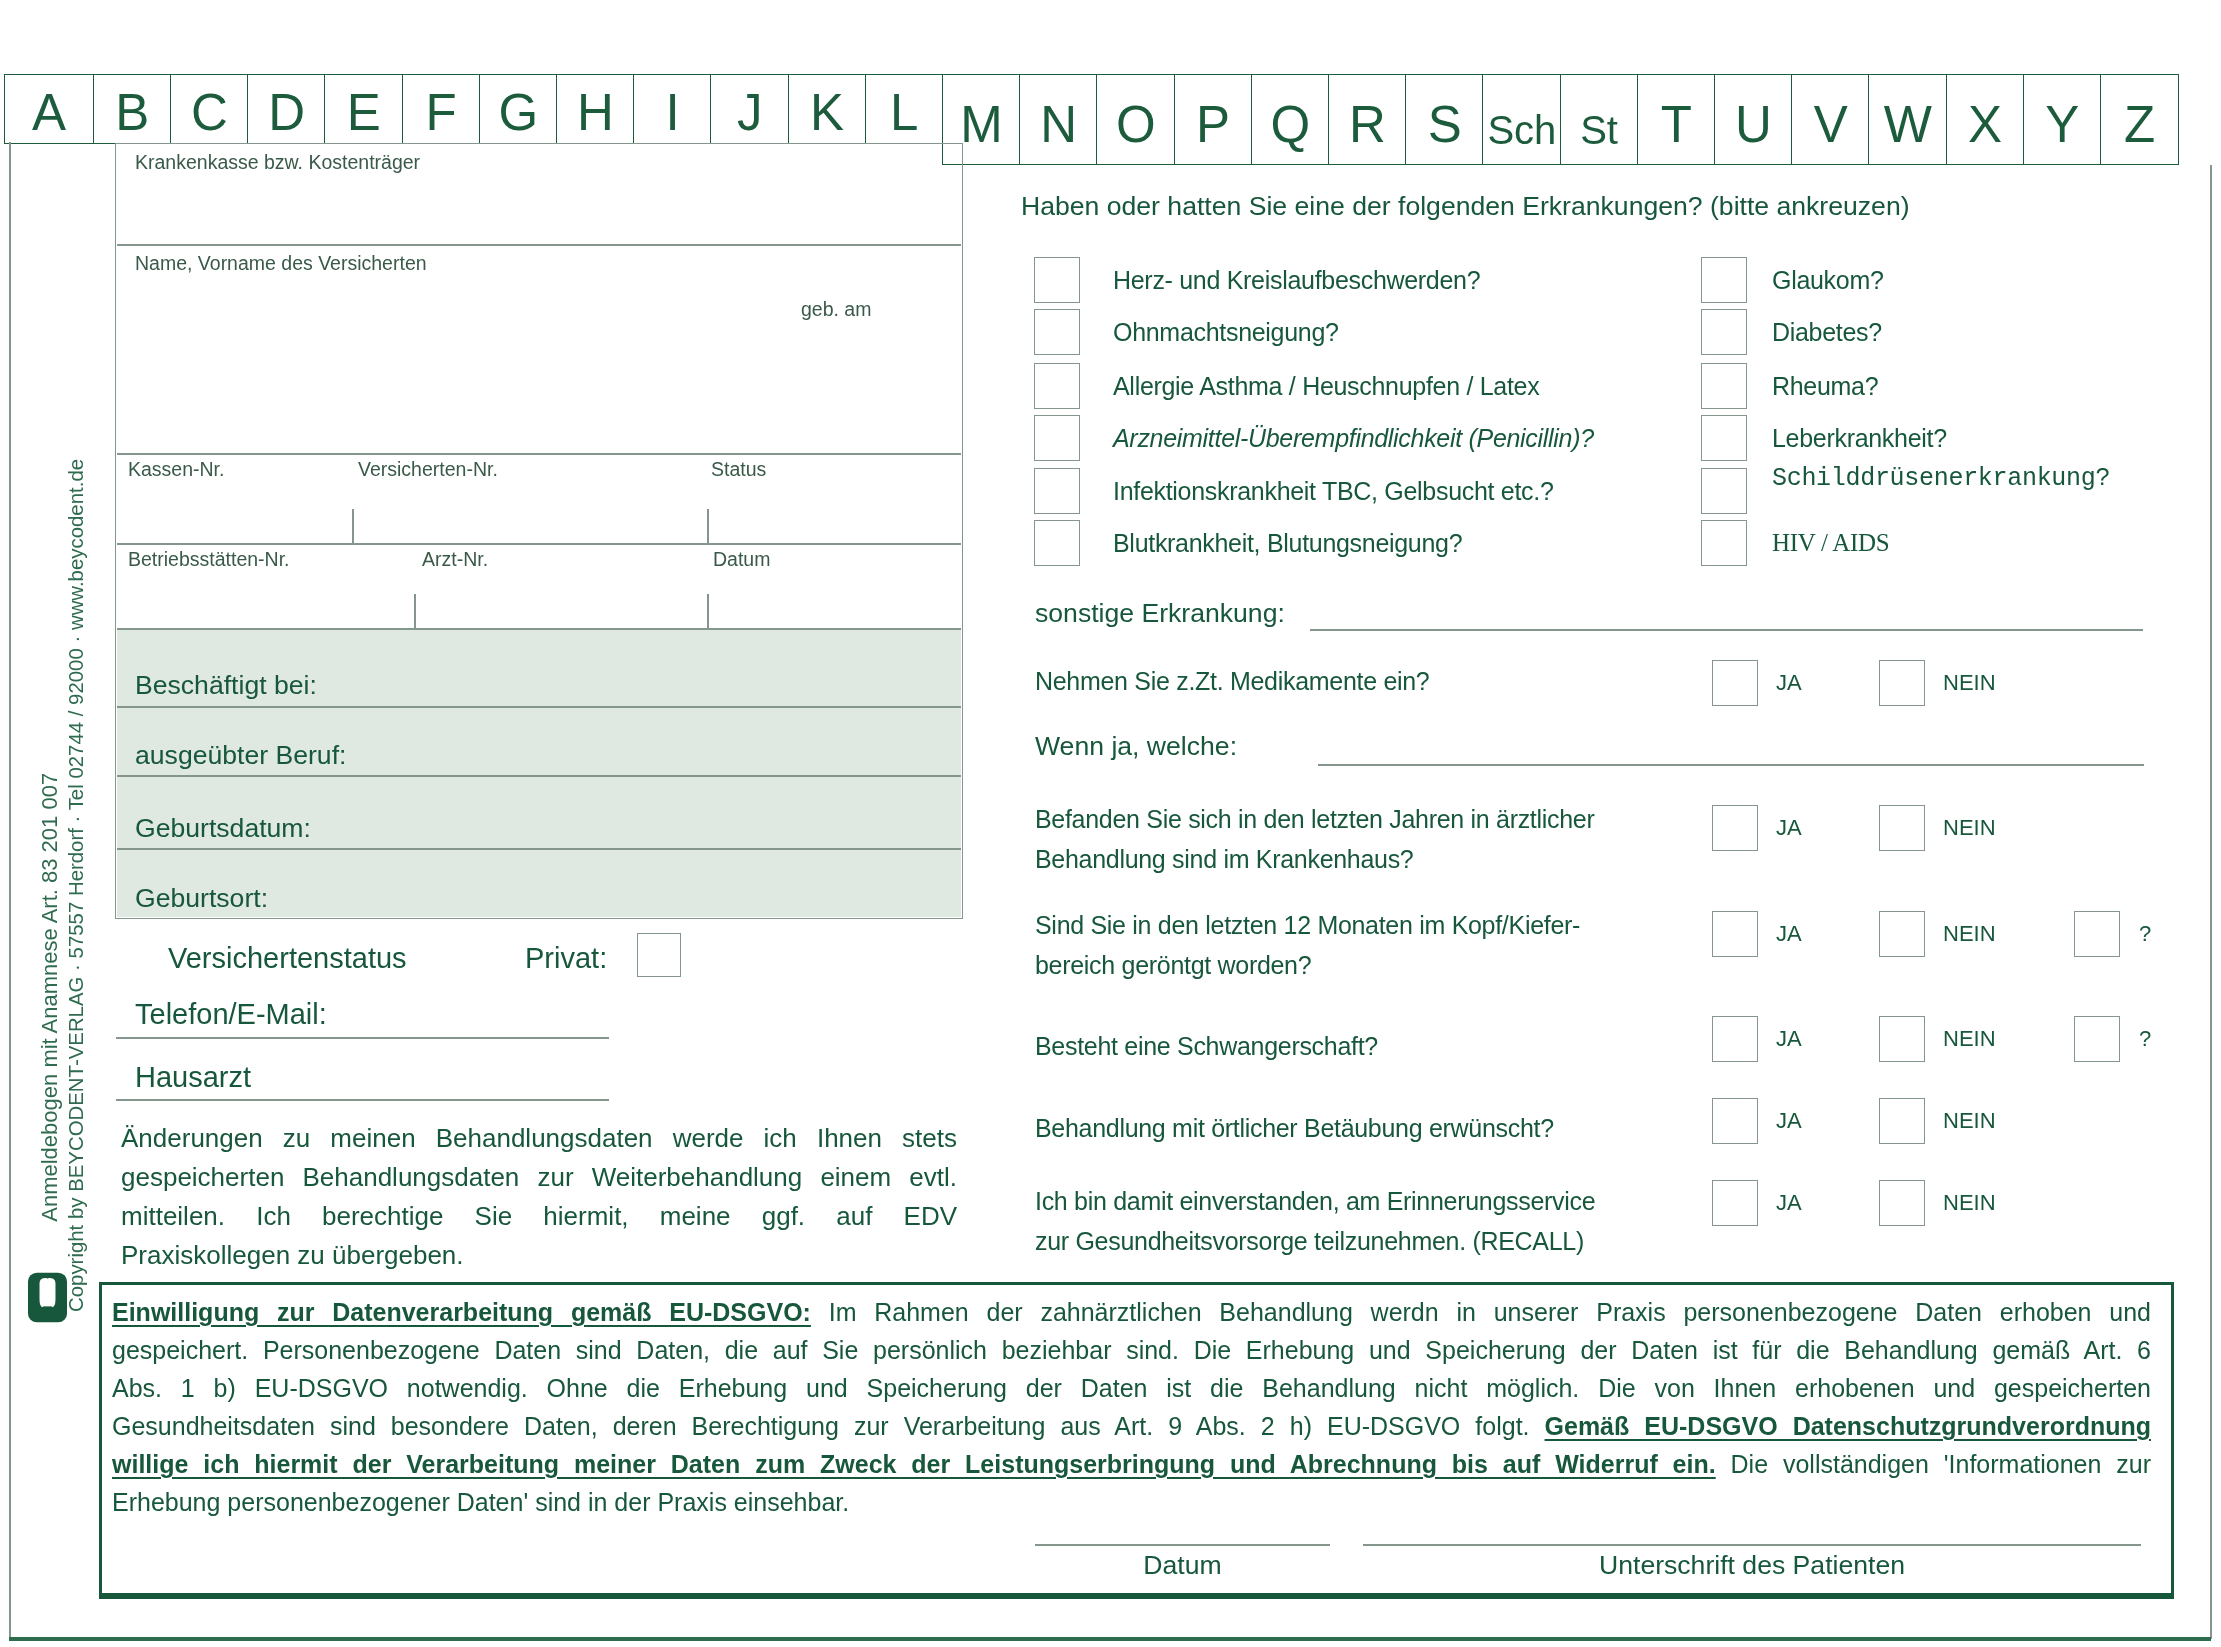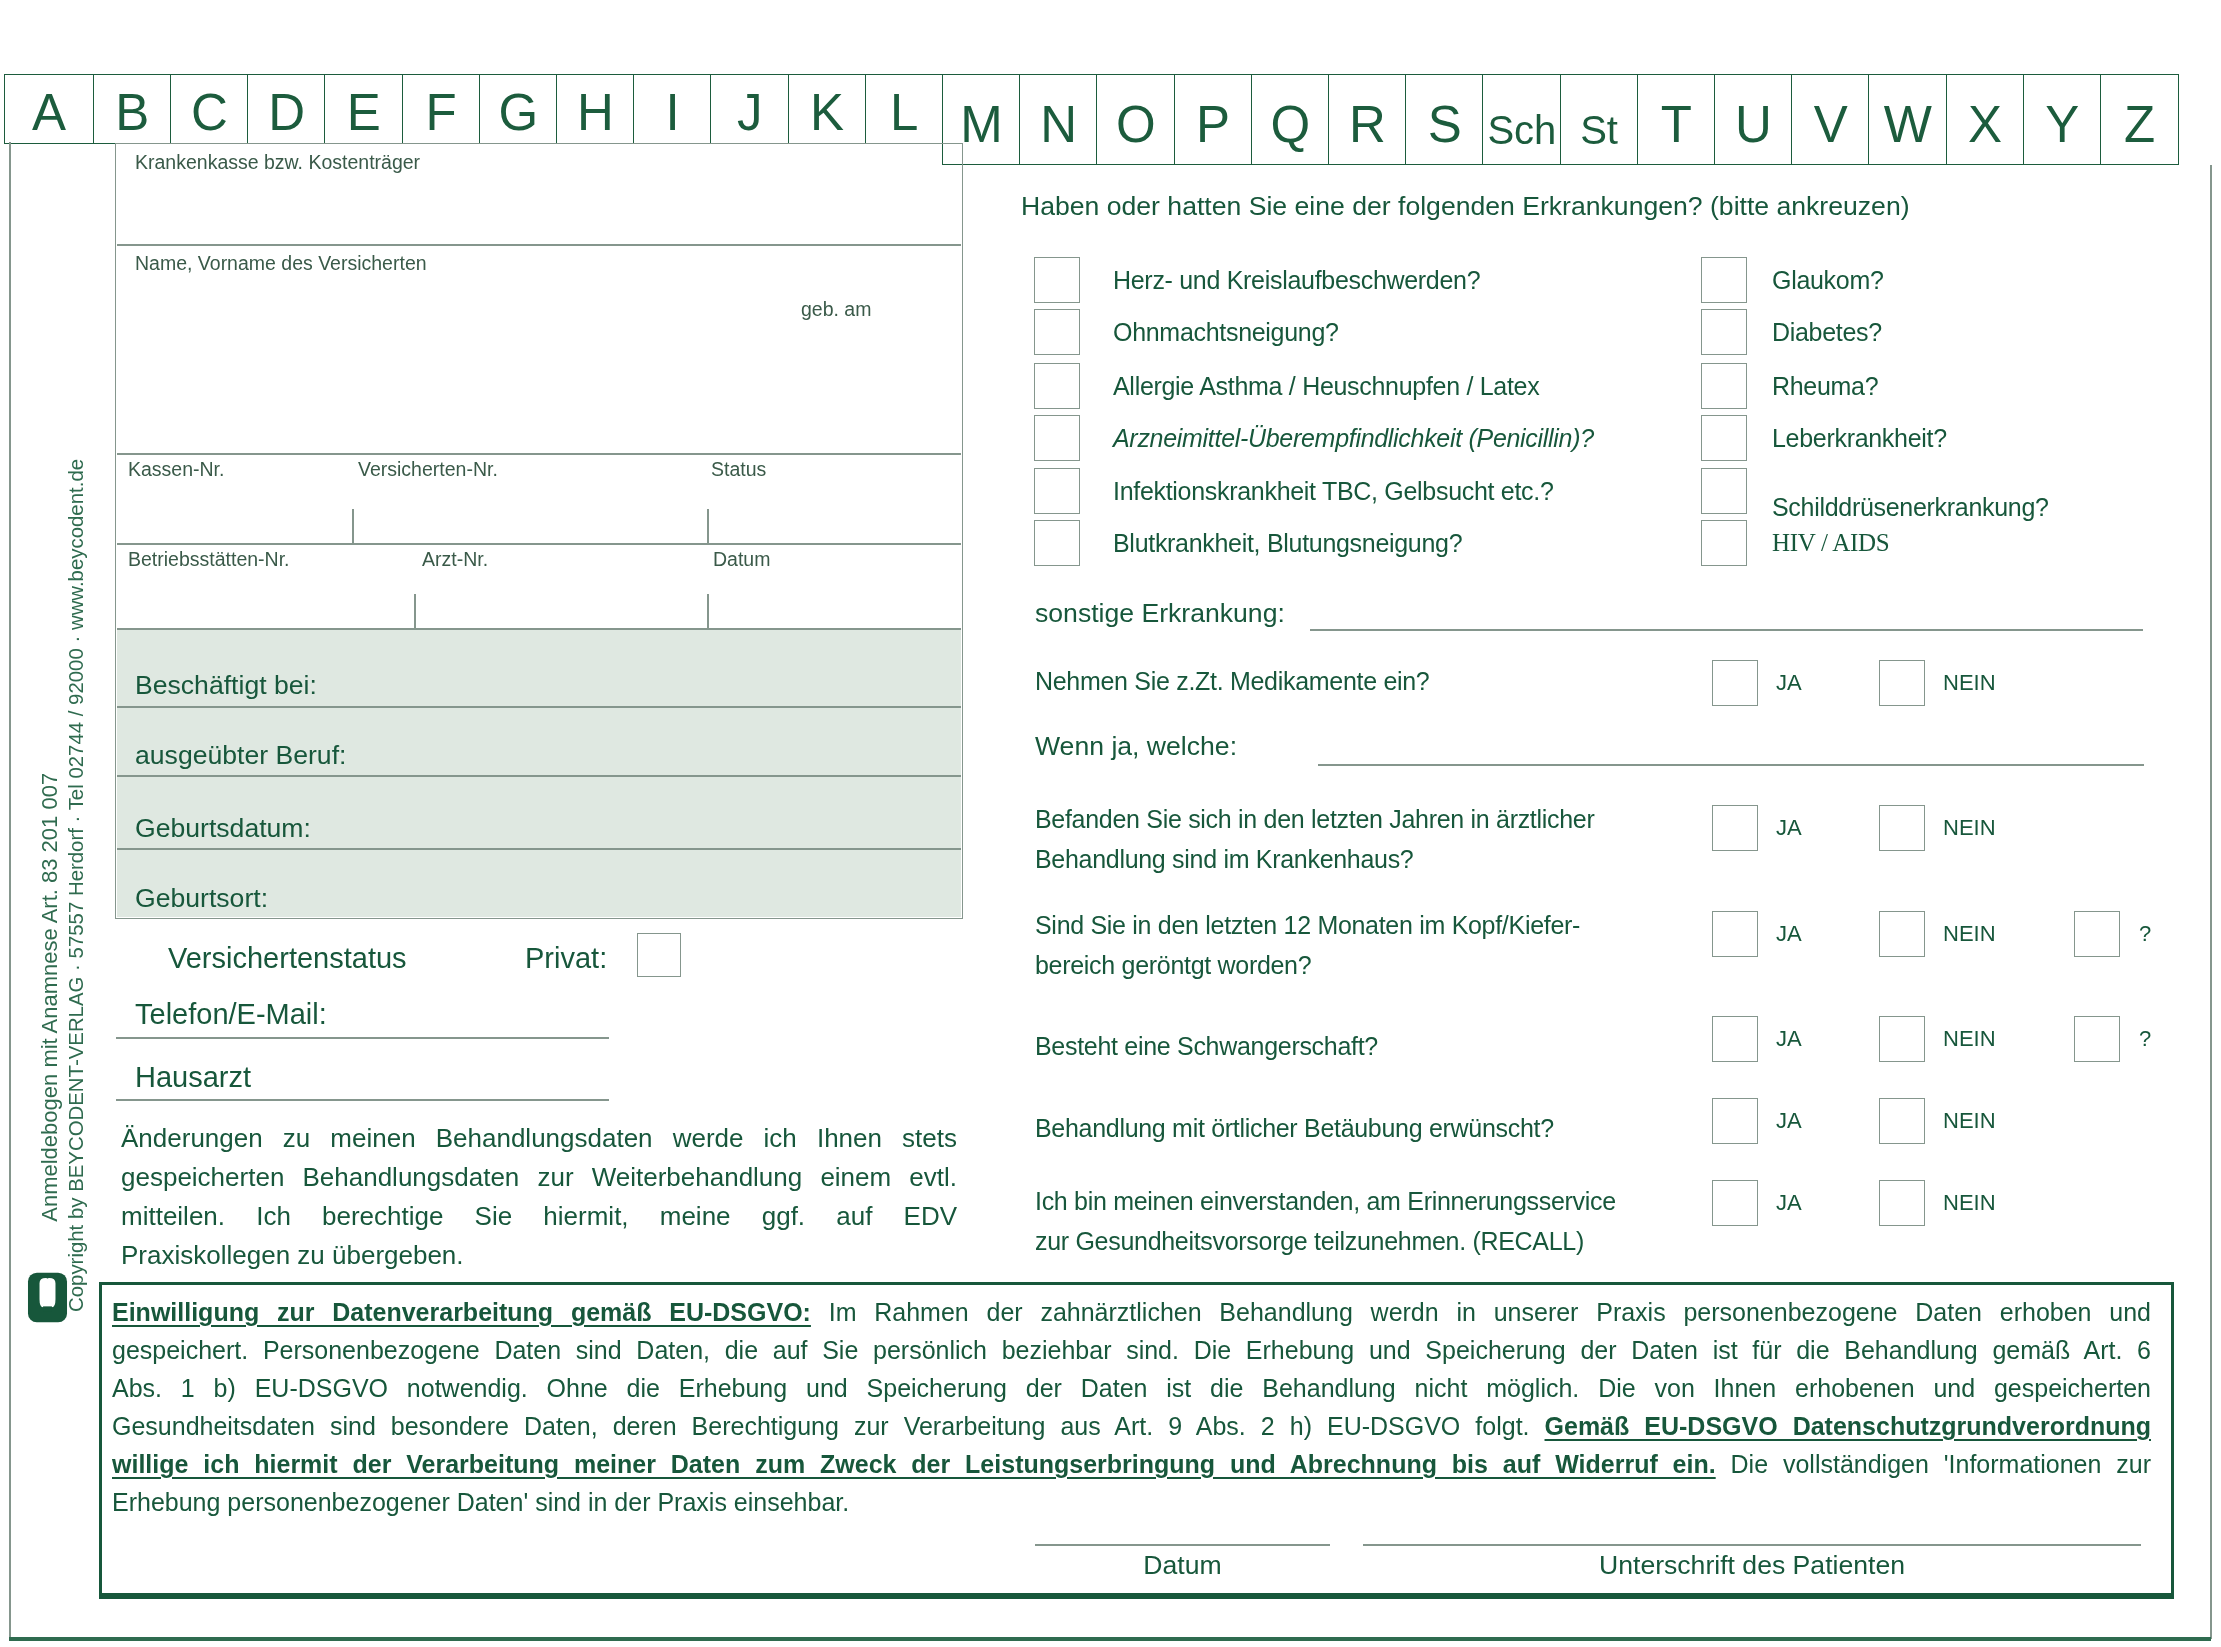--- a/index.html
+++ b/index.html
@@ -207,21 +207,21 @@
       <div class="cl-label" style="left: 1113px; top: 520px;">Blutkrankheit, Blutungsneigung?</div>
       <div class="cb" style="left: 1701px; top: 257px;"></div>
       <div class="cl-label" style="left: 1772px; top: 257px;">Glaukom?</div>
       <div class="cb" style="left: 1701px; top: 309px;"></div>
       <div class="cl-label" style="left: 1772px; top: 309px;">Diabetes?</div>
       <div class="cb" style="left: 1701px; top: 363px;"></div>
       <div class="cl-label" style="left: 1772px; top: 363px;">Rheuma?</div>
       <div class="cb" style="left: 1701px; top: 415px;"></div>
       <div class="cl-label" style="left: 1772px; top: 415px;">Leberkrankheit?</div>
       <div class="cb" style="left: 1701px; top: 468px;"></div>
-      <div class="cl-label" style="left: 1772px; top: 484px;">Schilddrüsenerkrankung?</div>
+      <div class="cl-label" style="left: 1772px; top: 456px; font-family: Liberation Mono, monospace;">Schilddrüsenerkrankung?</div>
       <div class="cb" style="left: 1701px; top: 520px;"></div>
       <div class="cl-label" style="left: 1772px; top: 520px; font-family: Liberation Serif, serif;">HIV / AIDS</div>
     </div>
 
   <div class="hdr" style="left:1035px;top:598px">sonstige Erkrankung:</div>
   <div class="hline" style="left:1310px;top:629px;width:833px"></div>
 
   <div id="questions">
       <div class="q-line" style="left: 1035px; top: 661px;">Nehmen Sie z.Zt. Medikamente ein?</div>
       <div class="cb" style="left: 1712px; top: 660px;"></div>
@@ -247,21 +247,21 @@
       <div class="opt-label" style="left: 1776px; top: 1016px;">JA</div>
       <div class="cb" style="left: 1879px; top: 1016px;"></div>
       <div class="opt-label" style="left: 1943px; top: 1016px;">NEIN</div>
       <div class="cb" style="left: 2074px; top: 1016px;"></div>
       <div class="opt-label" style="left: 2139px; top: 1016px;">?</div>
       <div class="q-line" style="left: 1035px; top: 1108px;">Behandlung mit örtlicher Betäubung erwünscht?</div>
       <div class="cb" style="left: 1712px; top: 1098px;"></div>
       <div class="opt-label" style="left: 1776px; top: 1098px;">JA</div>
       <div class="cb" style="left: 1879px; top: 1098px;"></div>
       <div class="opt-label" style="left: 1943px; top: 1098px;">NEIN</div>
-      <div class="q-line" style="left: 1035px; top: 1181px;">Ich bin meinen einverstanden, am Erinnerungsservice</div>
+      <div class="q-line" style="left: 1035px; top: 1181px;">Ich bin damit einverstanden, am Erinnerungsservice</div>
       <div class="q-line" style="left: 1035px; top: 1221px;">zur Gesundheitsvorsorge teilzunehmen. (RECALL)</div>
       <div class="cb" style="left: 1712px; top: 1180px;"></div>
       <div class="opt-label" style="left: 1776px; top: 1180px;">JA</div>
       <div class="cb" style="left: 1879px; top: 1180px;"></div>
       <div class="opt-label" style="left: 1943px; top: 1180px;">NEIN</div>
     </div>
 
   <div class="hdr" style="left:1035px;top:731px">Wenn ja, welche:</div>
   <div class="hline" style="left:1318px;top:764px;width:826px"></div>
 

